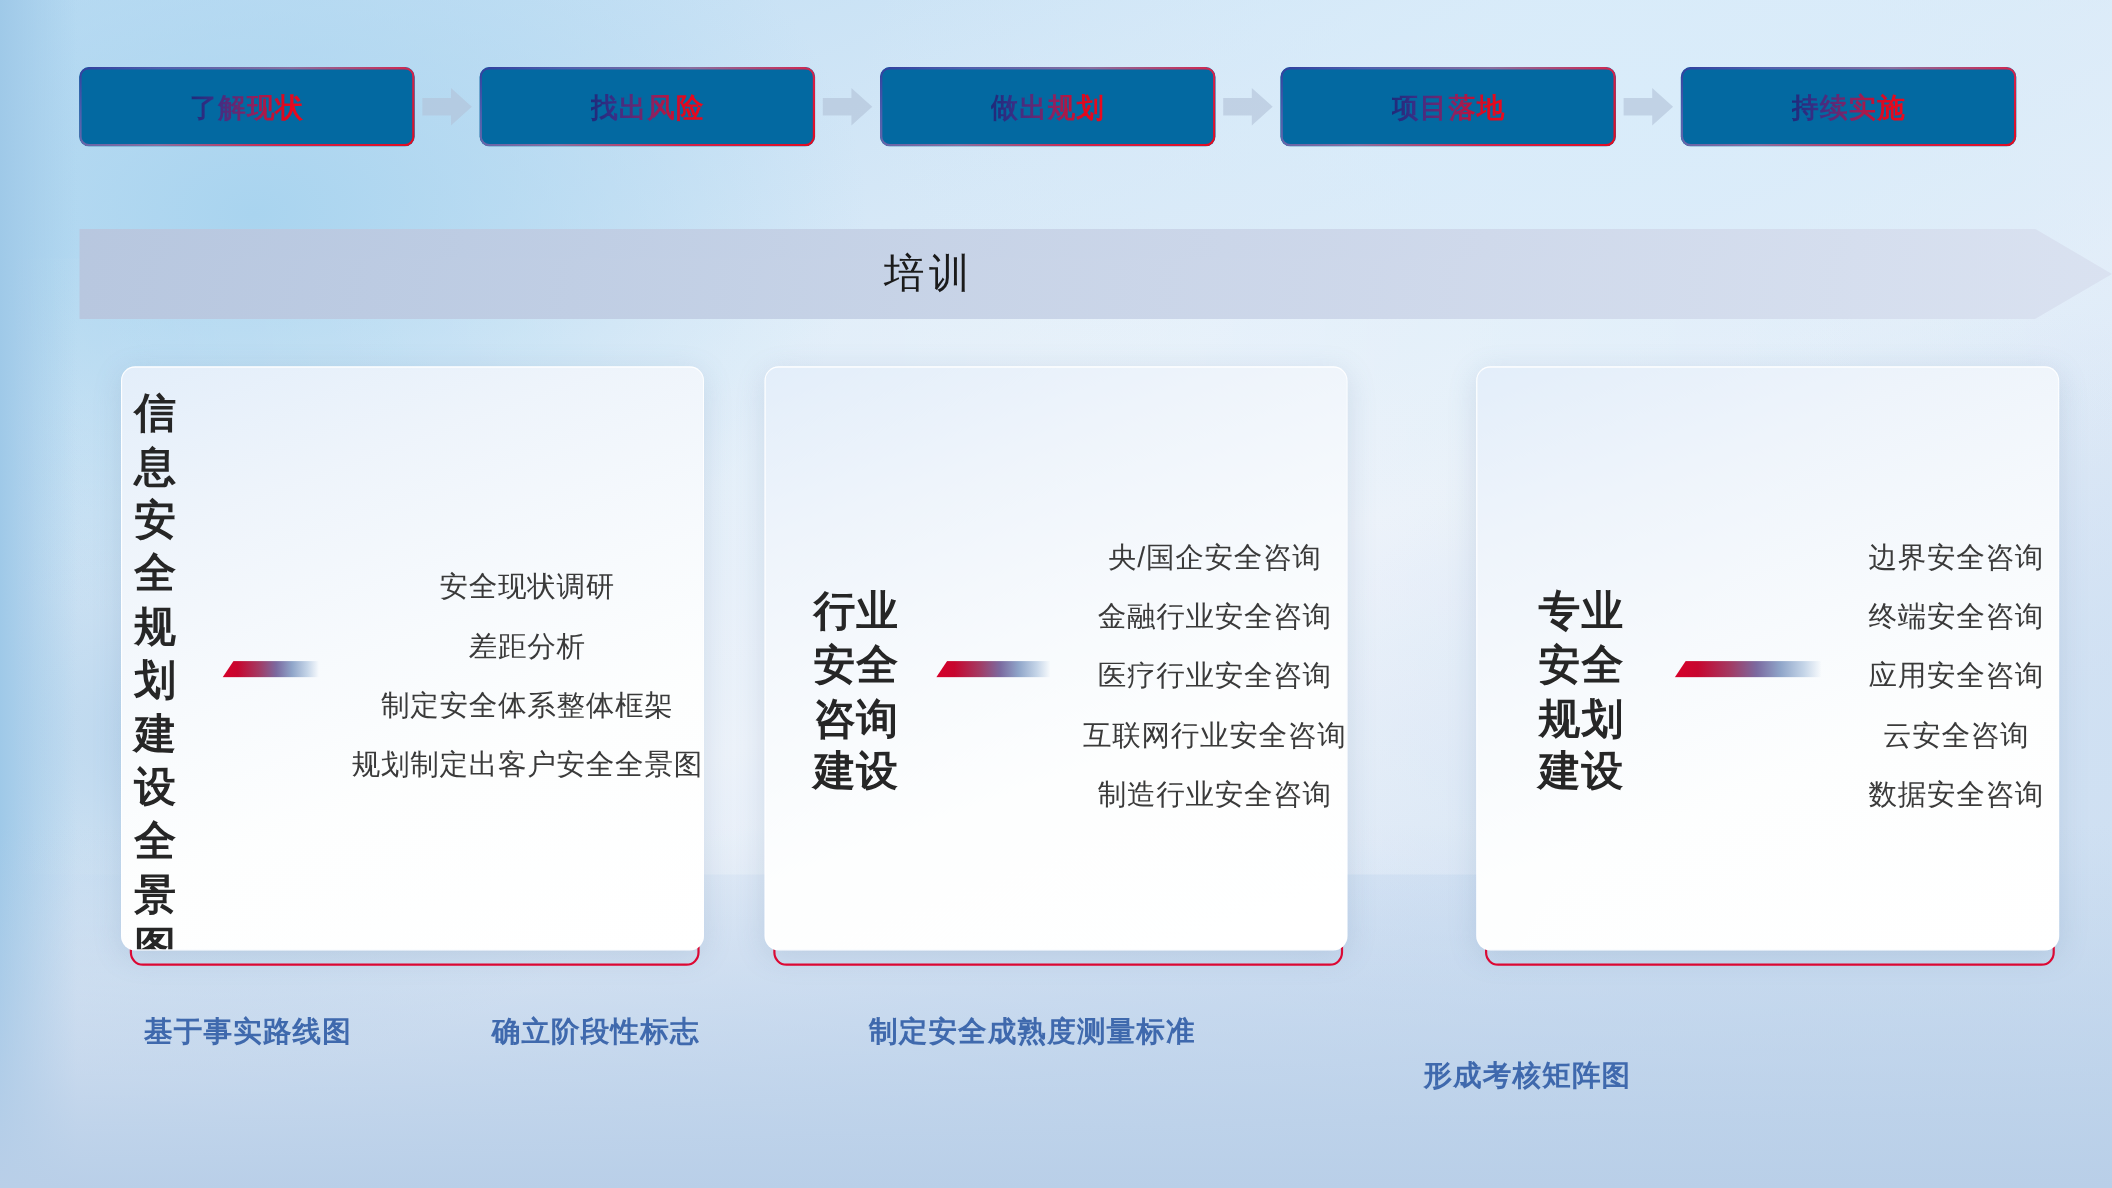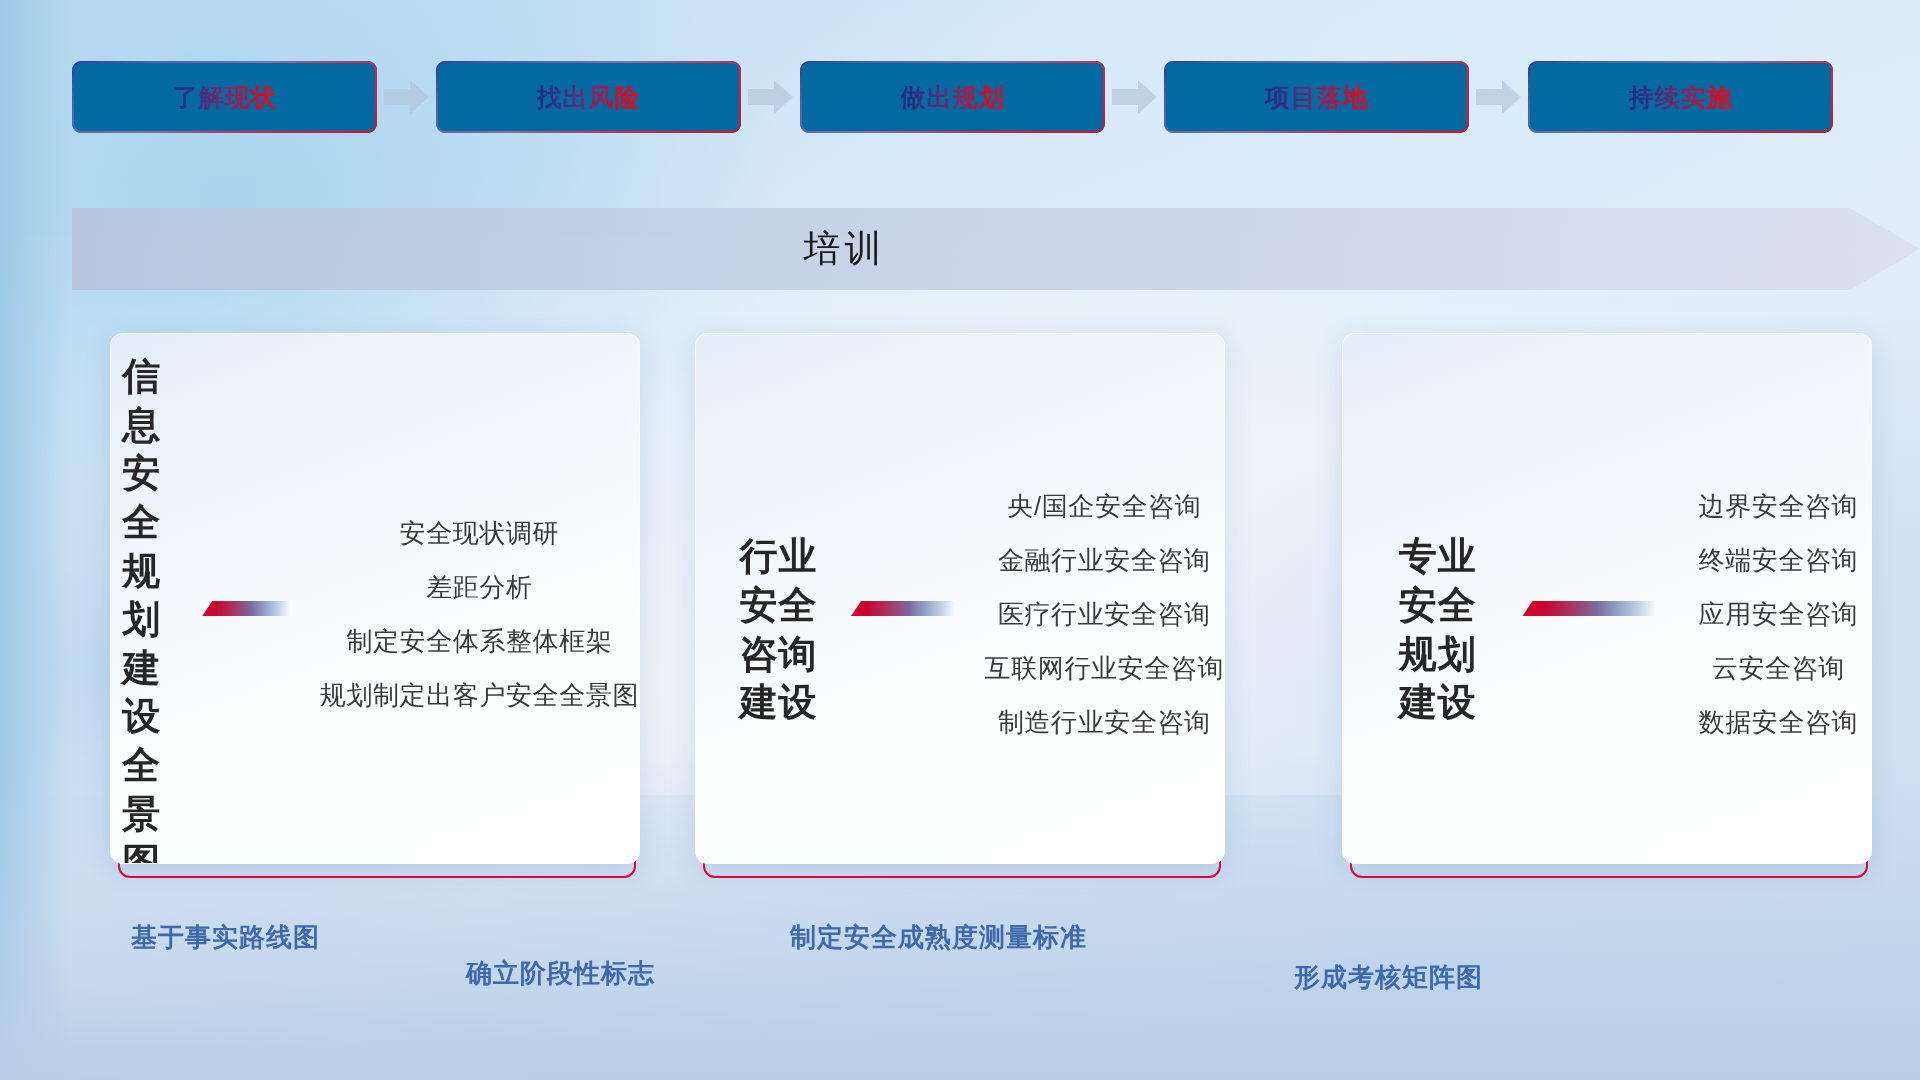--- a/index.html
+++ b/index.html
@@ -124,21 +124,21 @@
   }
   .card-list .li{
     font-size:26px;color:#3a3a3a;line-height:50px;letter-spacing:.6px;white-space:nowrap;
   }
 
   
   .captions{position:absolute;left:0;top:920px;width:1587px;height:50px;z-index:3;}
   .caption{
     position:absolute;top:0;font-size:26px;font-weight:700;color:#3f69ad;letter-spacing:1px;white-space:nowrap;
   }
-  .cap0{left:131px;} .cap1{left:466px;margin-top:36px;} .cap2{left:790px;} .cap3{left:1294px;margin-top:40px;}
+  .cap0{left:131px;} .cap1{left:447px;} .cap2{left:790px;} .cap3{left:1294px;margin-top:40px;}
 </style>
 </head>
 <body>
 
 <div id="bg">
   <div class="layer1"></div>
   <div class="layer2"></div>
   <div class="layer3"></div>
   <div class="sheen"></div>
 </div>

